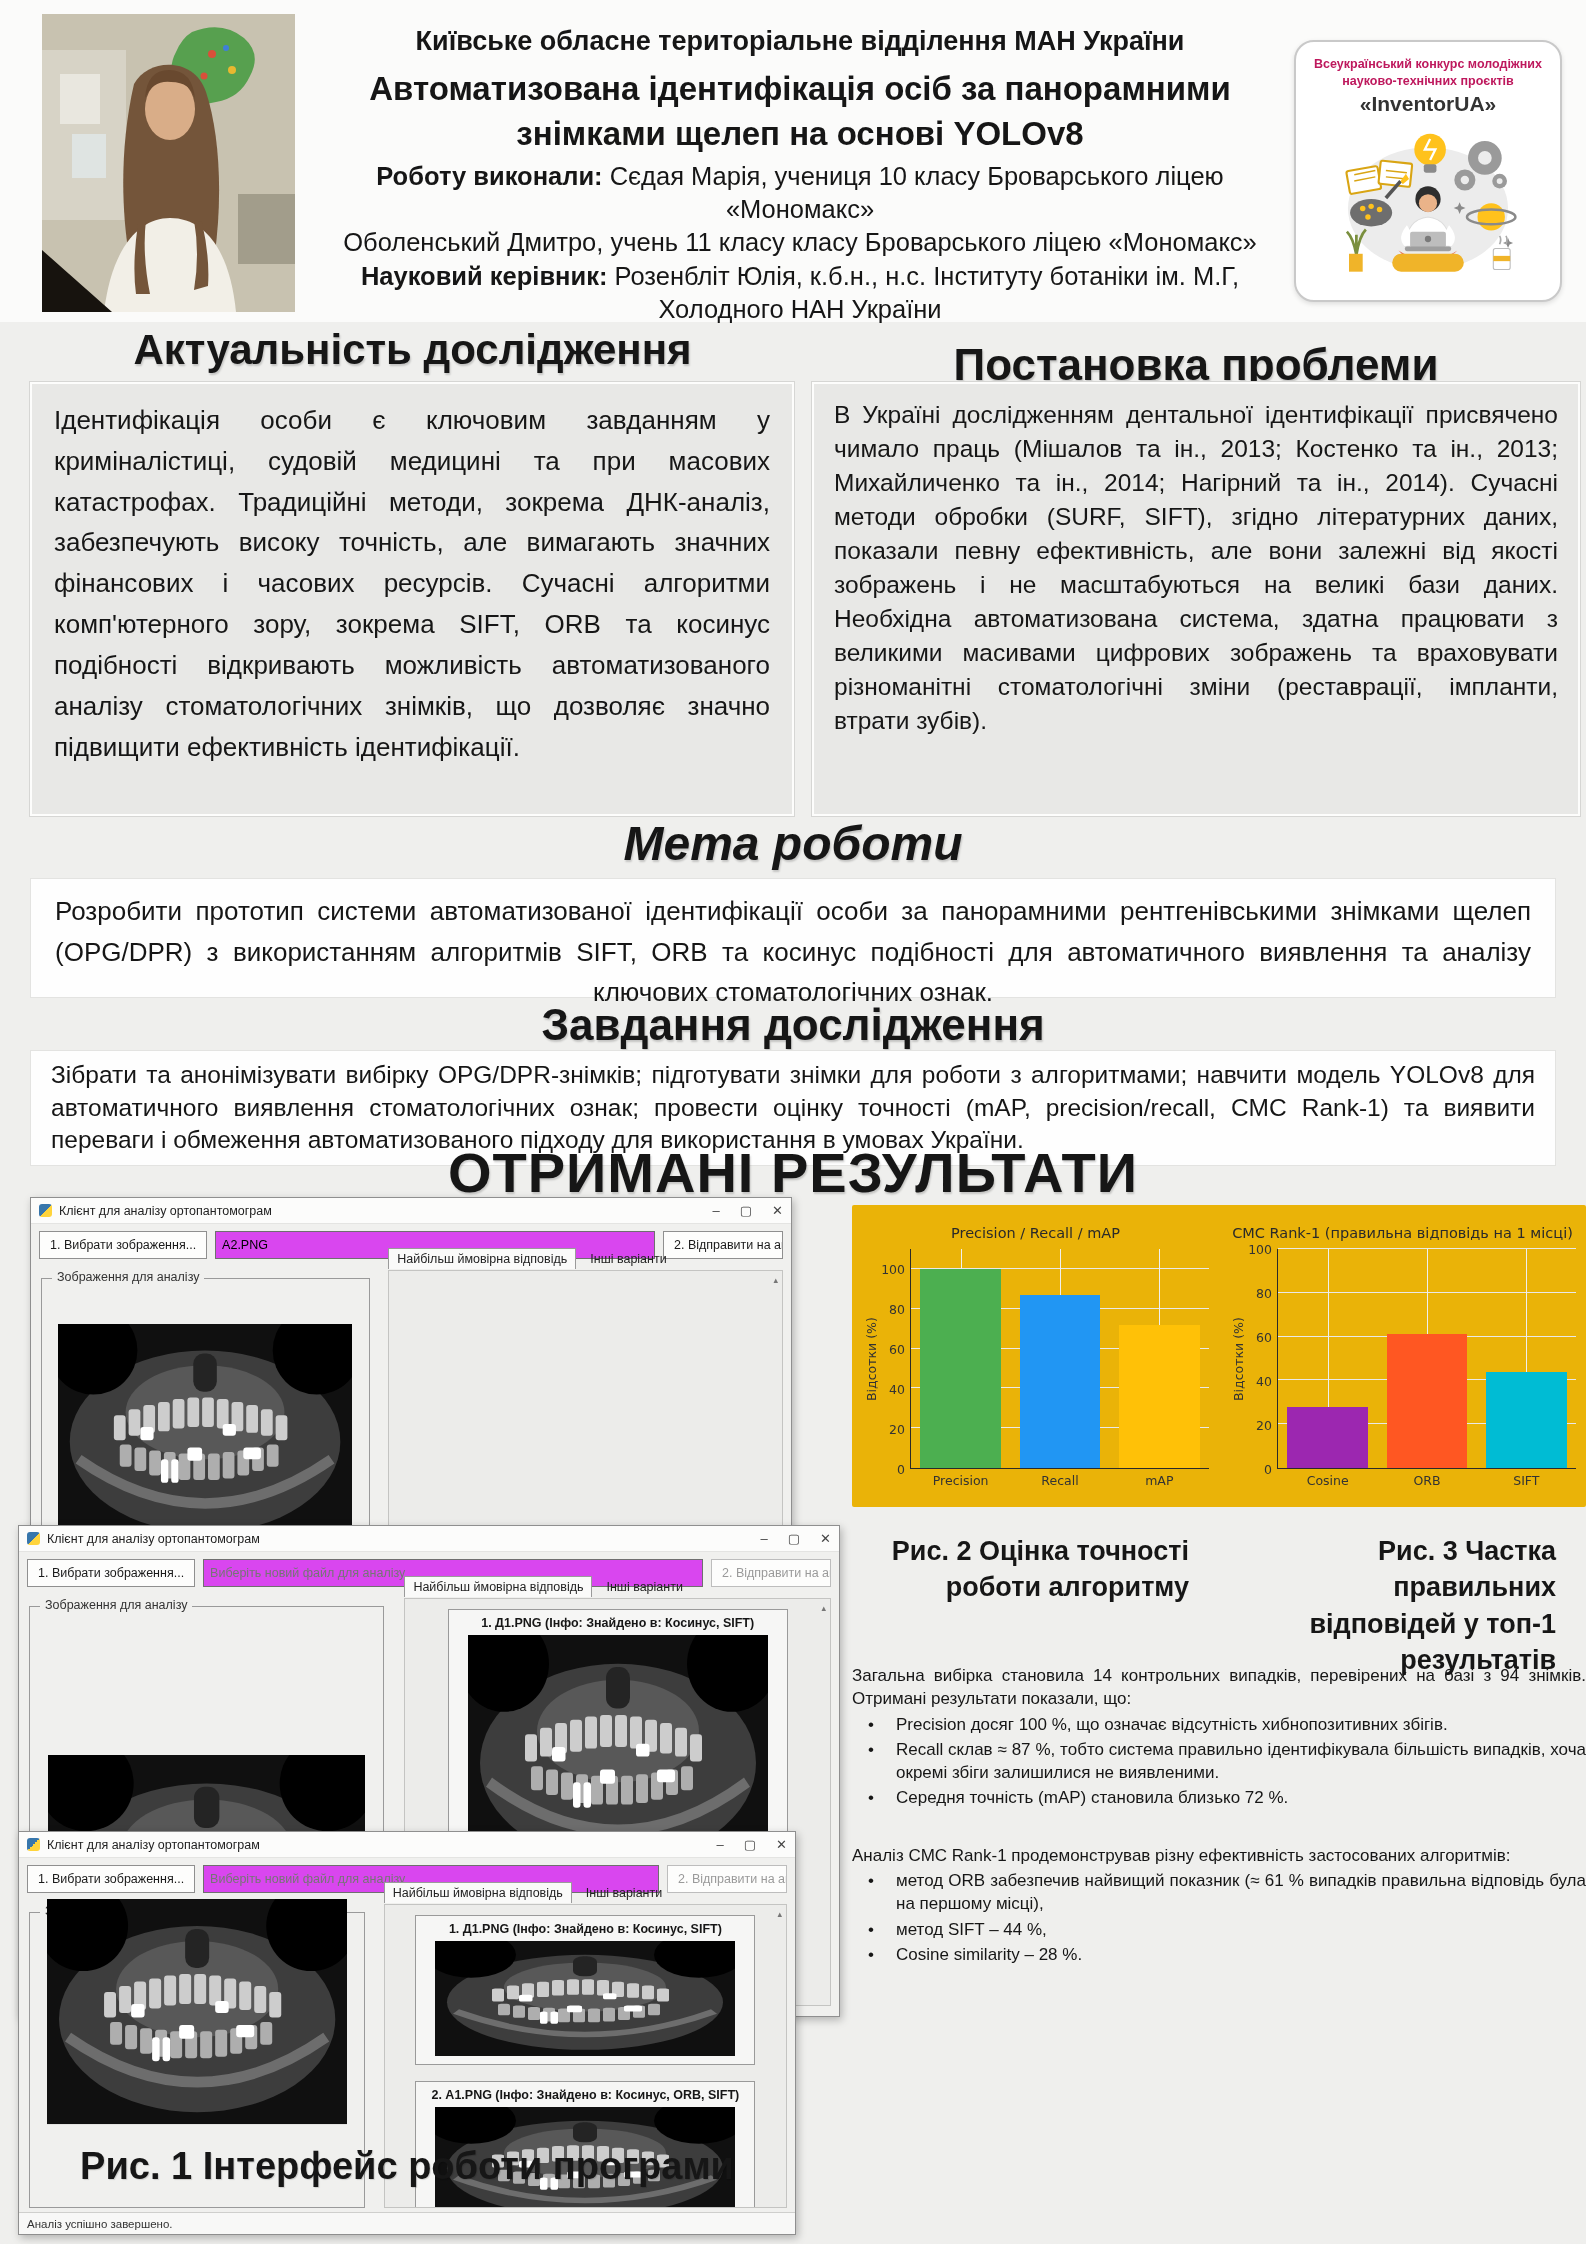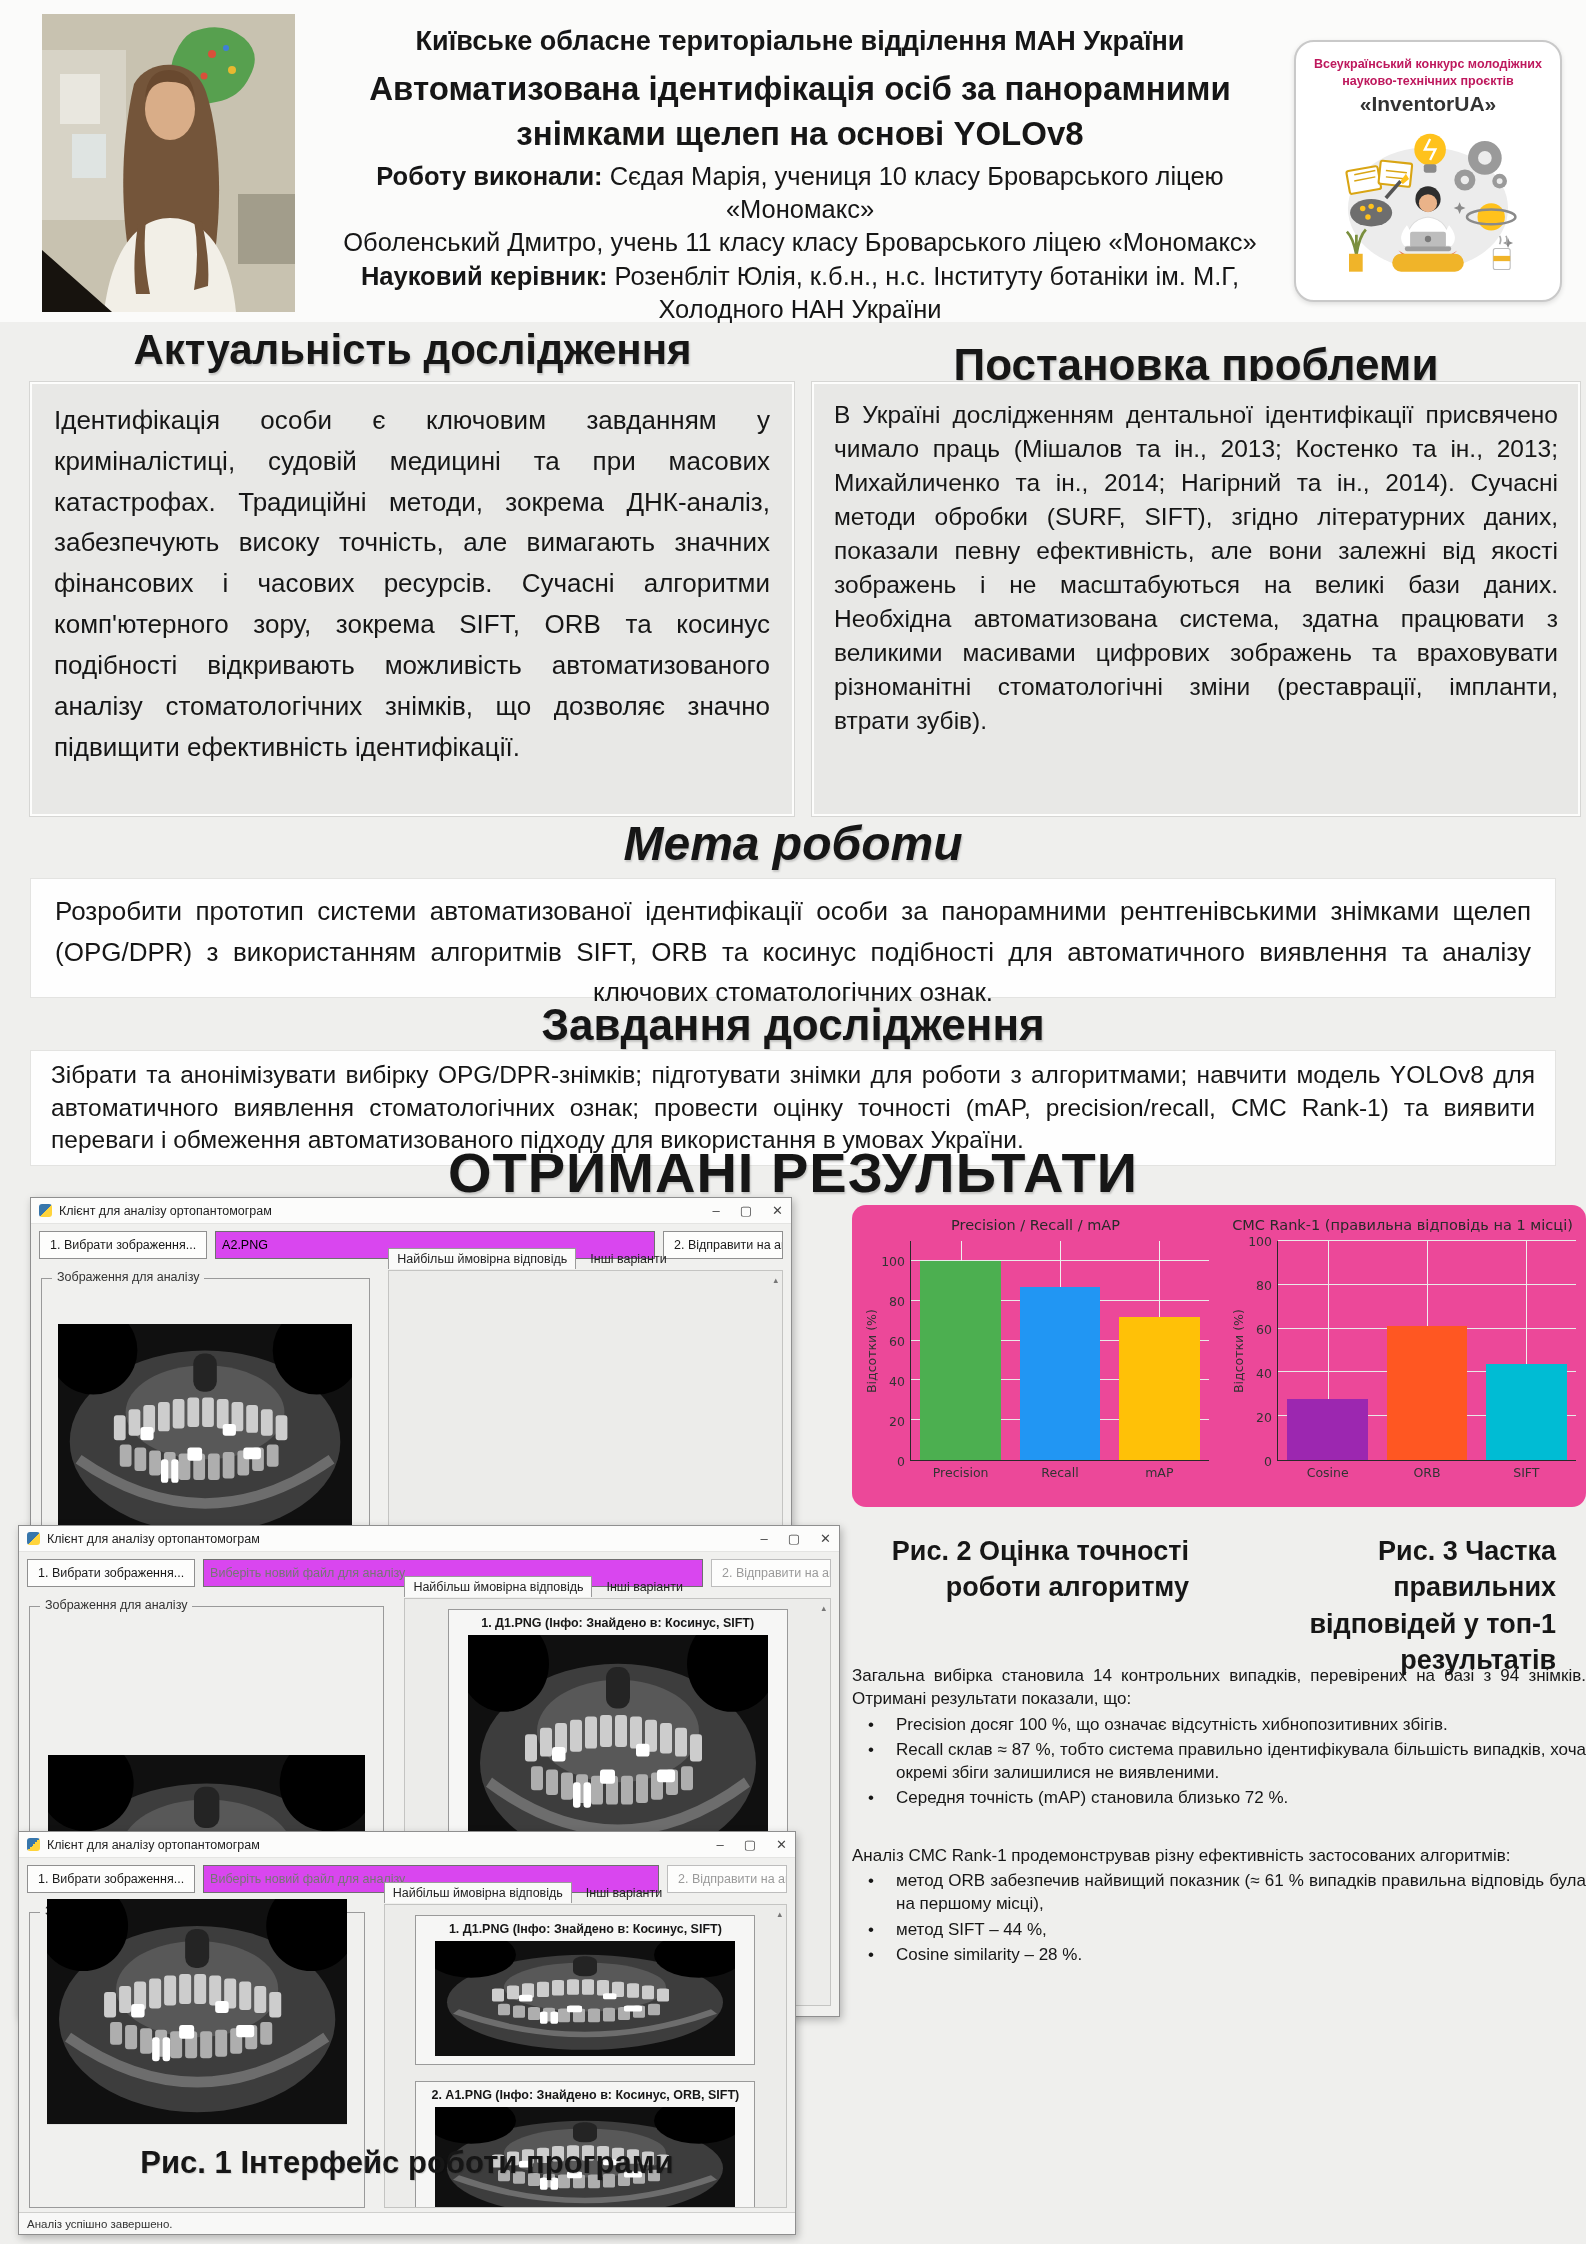--- a/index.html
+++ b/index.html
@@ -75,25 +75,25 @@
   .scroll-hint{position:absolute;top:4px;right:4px;font-size:9px;color:#777;}
   .result-card{width:340px;background:#f6f6f5;border:1px solid #9a9a9a;padding:6px 6px 8px;
                box-sizing:border-box;margin:0 auto 16px;}
   .result-card .rc-label{font-size:12.5px;font-weight:bold;text-align:center;margin-bottom:5px;
                          white-space:nowrap;overflow:hidden;}
   .result-card .xray{display:block;width:300px;margin:0 auto;}
   .statusbar{position:absolute;left:0;right:0;bottom:0;height:22px;background:#f8f8f7;
              border-top:1px solid #cfcfcd;font-size:11.5px;color:#333;display:flex;
              align-items:center;padding:0 8px;box-sizing:border-box;}
   .fig1-caption{position:absolute;left:18px;top:950px;width:778px;text-align:center;
-                font-size:31px;font-weight:bold;z-index:5;text-shadow:1px 1px 1px rgba(0,0,0,.15);}
+                font-size:38px;font-weight:bold;z-index:5;text-shadow:1px 1px 1px rgba(0,0,0,.15);}
   
   .right-col{position:absolute;left:852px;top:1195px;width:734px;height:1049px;}
-  .charts-panel{position:absolute;left:0;top:10px;width:734px;height:302px;background:#ec4899;
-                display:flex;border-radius:14px;}
+  .charts-panel{position:absolute;left:0;top:10px;width:734px;height:302px;background:#eab308;
+                display:flex;border-radius:2px;align-items:center;}
   .chart{flex:1;padding:12px 10px 30px;box-sizing:border-box;position:relative;}
   .chart-title{text-align:center;font-size:14.5px;color:#2a2a2a;margin-bottom:8px;
                font-family:"DejaVu Sans",sans-serif;}
   .chart-body{display:flex;height:220px;}
   .chart-ylabel{writing-mode:vertical-rl;transform:rotate(180deg);font-size:12.5px;color:#333;
                 display:flex;align-items:center;justify-content:center;width:18px;
                 font-family:"DejaVu Sans",sans-serif;}
   .chart-yaxis{position:relative;width:30px;}
   .ytick{position:absolute;right:5px;transform:translateY(50%);font-size:12.5px;color:#333;
          font-family:"DejaVu Sans",sans-serif;}

